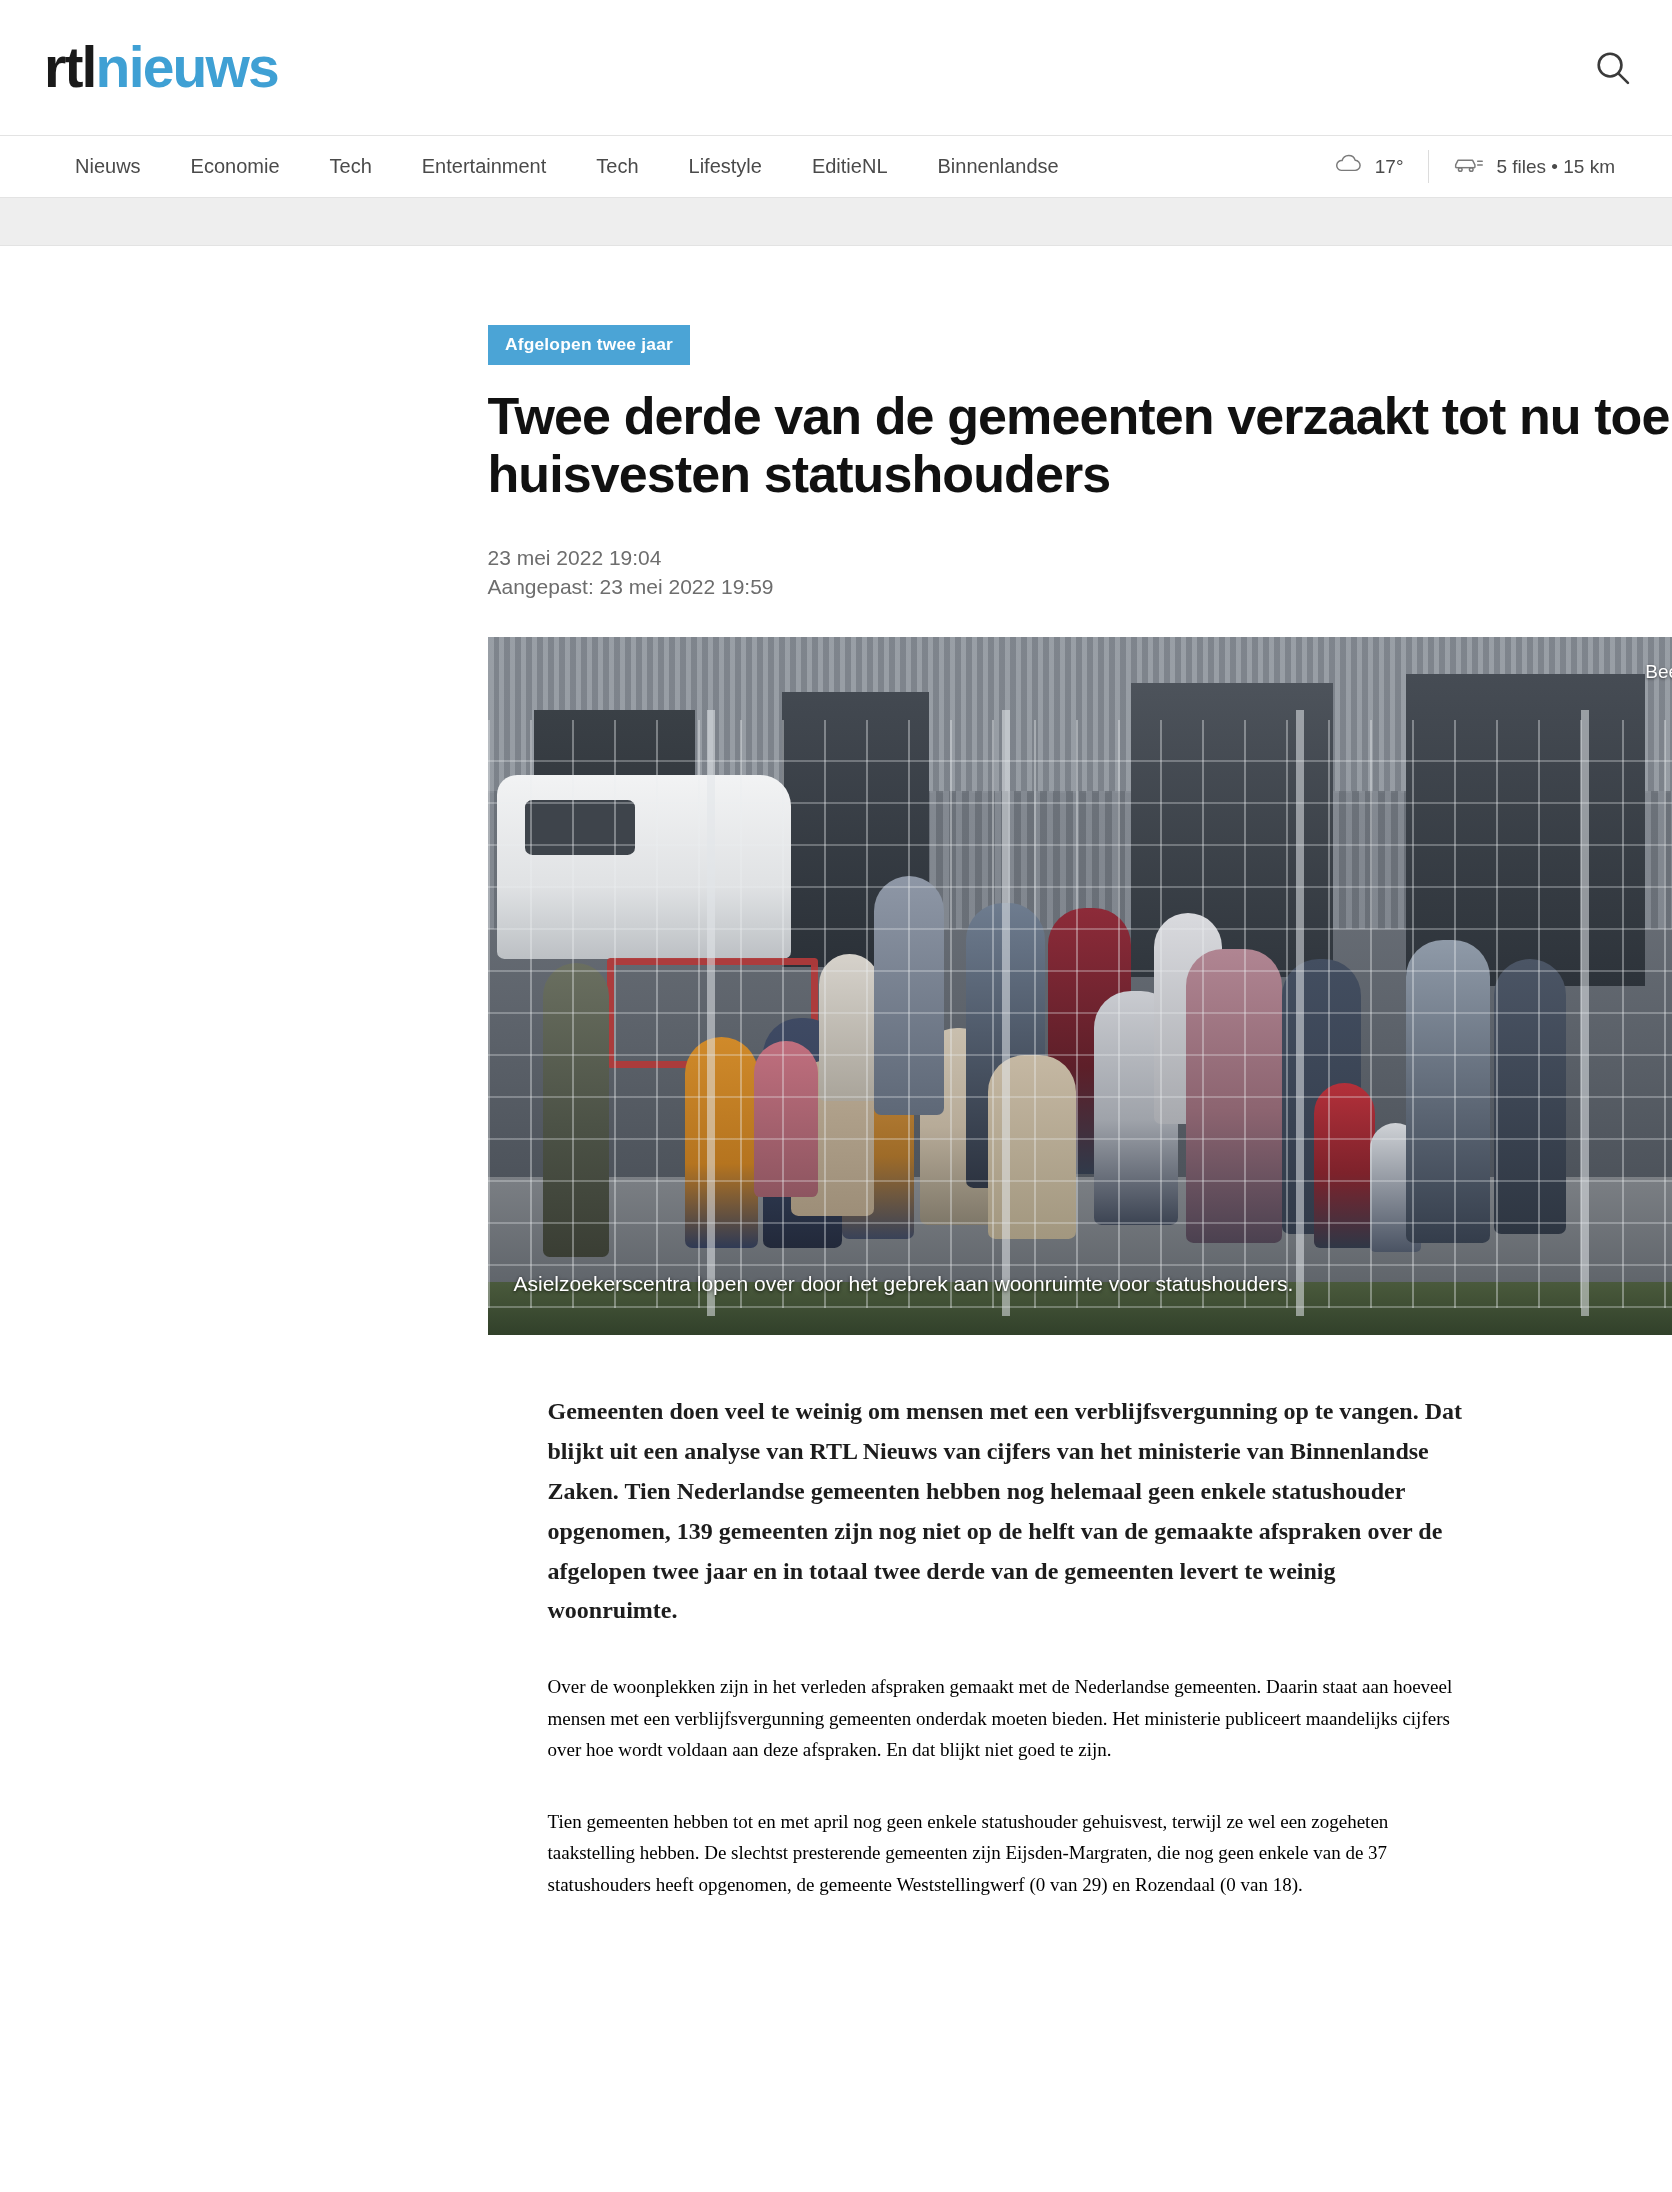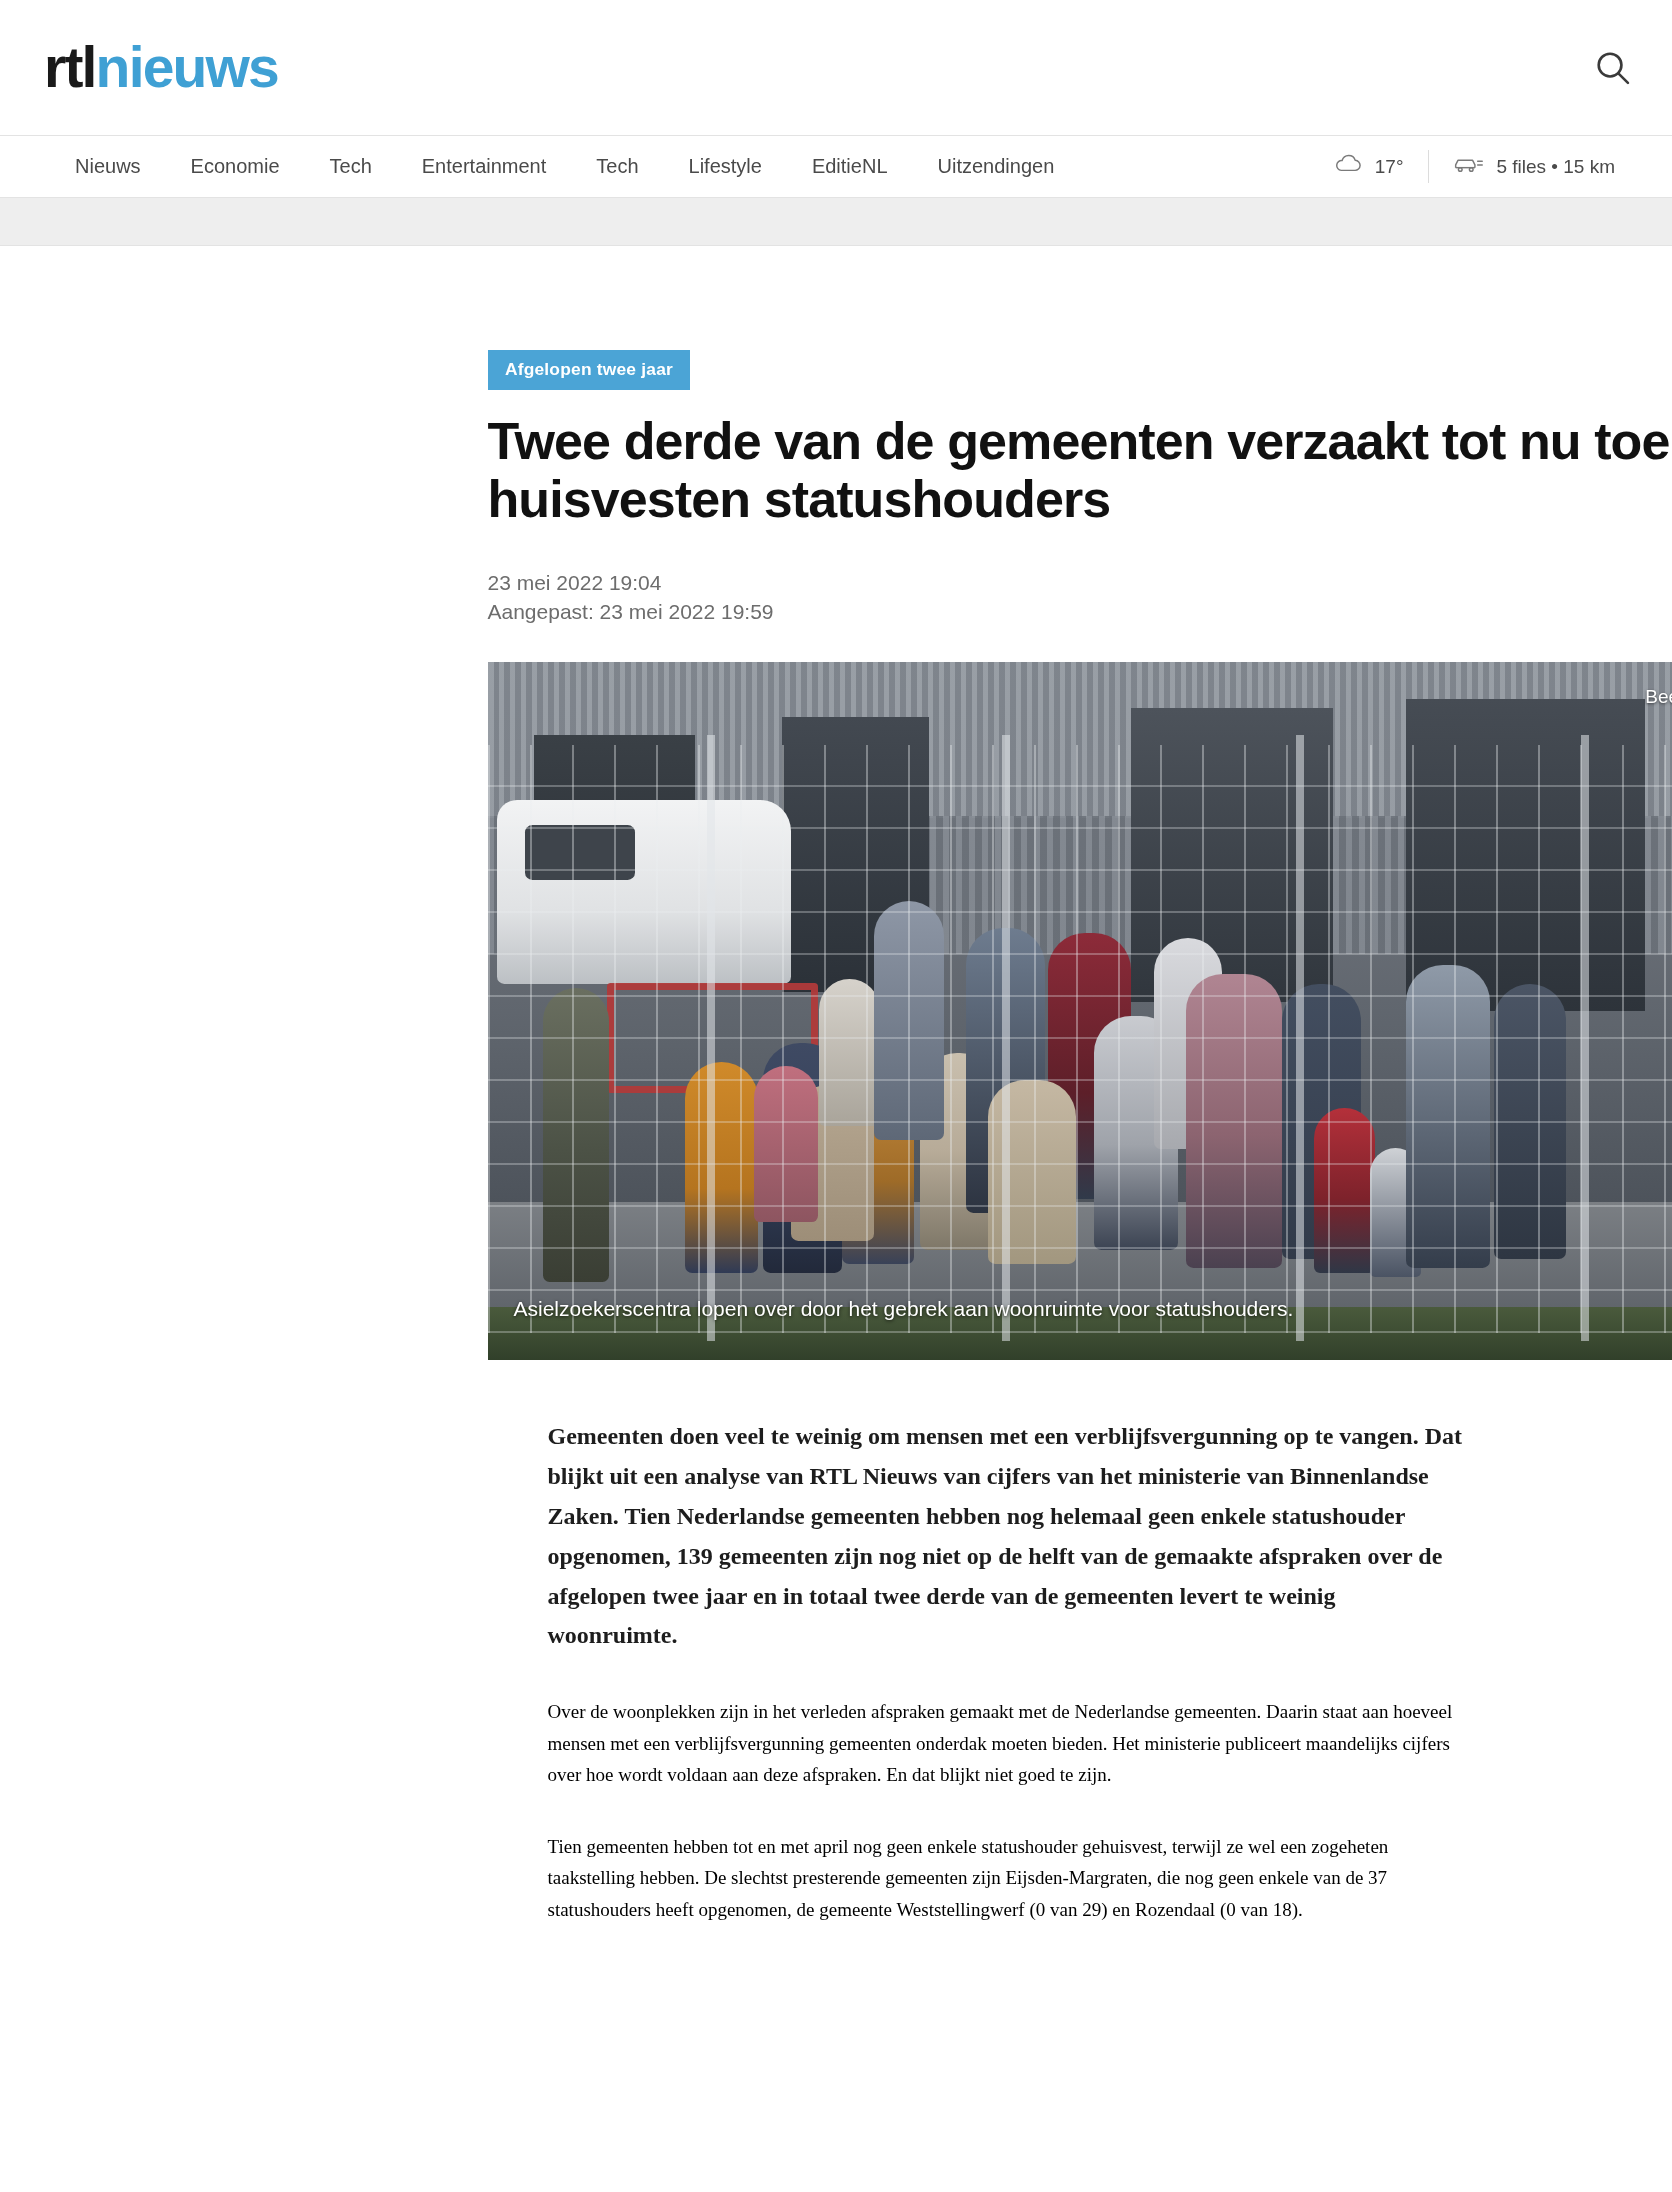--- a/index.html
+++ b/index.html
@@ -104,21 +104,21 @@
     height: 48px;
     background: #eeeeee;
     border-bottom: 0.9px solid #e3e3e3;
   }
 
   
   .article {
     width: 1289px;
     margin: 0 auto;
     padding-left: 296px;
-    padding-top: 104px;
+    padding-top: 79px;
   }
   .article-inner {
     width: 1289px;
   }
 
   .tag {
     display: inline-block;
     background: #4ba4d6;
     color: #ffffff;
     font-size: 17.4px;
@@ -302,21 +302,21 @@
 
 <nav class="nav-bar">
   <div class="nav-items">
     <a class="nav-item">Nieuws</a>
     <a class="nav-item">Economie</a>
     <a class="nav-item">Tech</a>
     <a class="nav-item">Entertainment</a>
     <a class="nav-item">Tech</a>
     <a class="nav-item">Lifestyle</a>
     <a class="nav-item">EditieNL</a>
-    <a class="nav-item">Uitzendingen</a>
+    <a class="nav-item">Binnenlandse</a>
   </div>
   <div class="nav-right">
     <div class="weather">
       <span>
         <svg width="31" height="22" viewBox="0 0 34 24" fill="none" stroke="#7a7a7a" stroke-width="1.6">
           <path d="M9 19h15a5.5 5.5 0 0 0 .4-11A7.5 7.5 0 0 0 10 8.2 5.4 5.4 0 0 0 9 19z" stroke-linejoin="round"></path>
         </svg>
       </span>
       <span>17°</span>
     </div>

